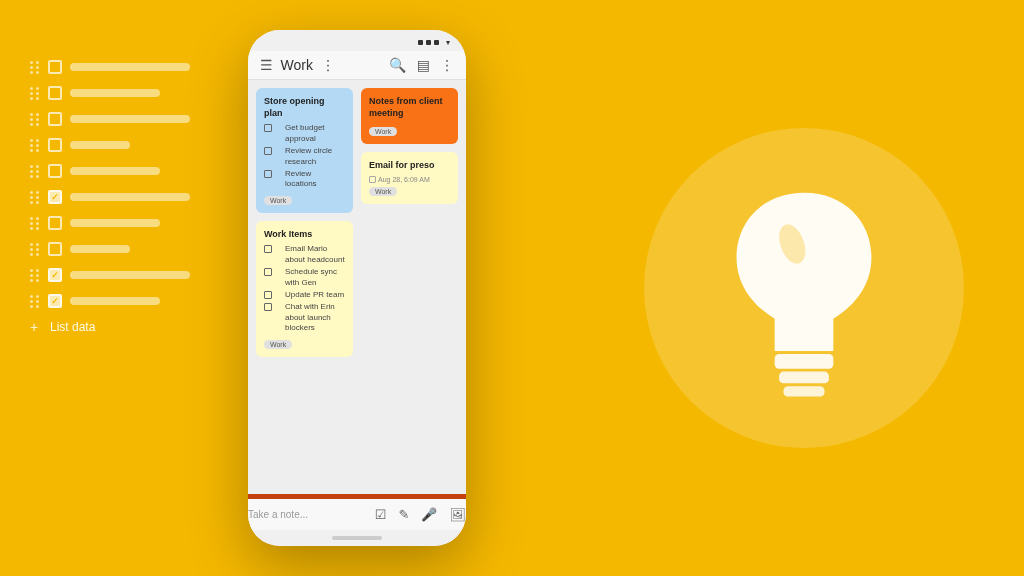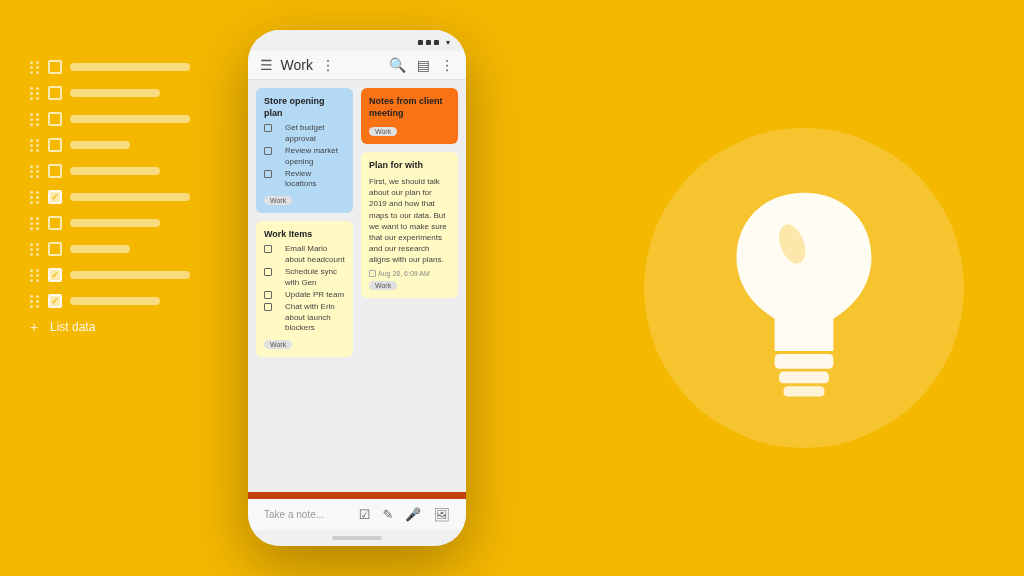--- a/index.html
+++ b/index.html
@@ -241,24 +241,24 @@
     .date-checkbox-small {
       width: 7px;
       height: 7px;
       border: 1px solid #aaa;
       border-radius: 1px;
     }
 
     
     .phone-bottom-bar {
       background: #F8F8F8;
-      padding: 8px 16px;
-      display: flex;
-      align-items: center;
-      border-top: 7px solid #c2410c;
+      padding: 8px 0;
+      display: flex;
+      align-items: center;
+      border-top: 5px solid #c2410c;
       gap: 28px;
     }
     .take-note-text {
       flex: 1;
       font-size: 10px;
       color: #999;
     }
     .bottom-icons {
       display: flex;
       gap: 12px;
@@ -449,21 +449,21 @@
     <div class="notes-col">
 
       <div class="note-card blue">
         <div class="note-title">Store opening plan</div>
         <div class="note-check-item">
           <span class="note-checkbox"></span>
           <span>Get budget approval</span>
         </div>
         <div class="note-check-item">
           <span class="note-checkbox"></span>
-          <span>Review market opening</span>
+          <span>Review circle research</span>
         </div>
         <div class="note-check-item">
           <span class="note-checkbox"></span>
           <span>Review locations</span>
         </div>
         <span class="note-tag">Work</span>
       </div>
 
       <div class="note-card yellow">
         <div class="note-title">Work Items</div>
@@ -488,22 +488,21 @@
     </div>
 
     <div class="notes-col">
 
       <div class="note-card white">
         <div class="note-title">Notes from client meeting</div>
         <span class="note-tag">Work</span>
       </div>
 
       <div class="note-card yellow">
-        <div class="note-title">Plan for with</div>
-        <div class="note-text">First, we should talk about our plan for 2019 and how that maps to our data. But we want to make sure that our experiments and our research aligns with our plans.</div>
+        <div class="note-title">Email for preso</div>
         <div class="note-date">
           <span class="date-checkbox-small"></span>
           <span>Aug 28, 6:09 AM</span>
         </div>
         <span class="note-tag">Work</span>
       </div>
     </div>
   </div>
 
   <div class="phone-bottom-bar">

